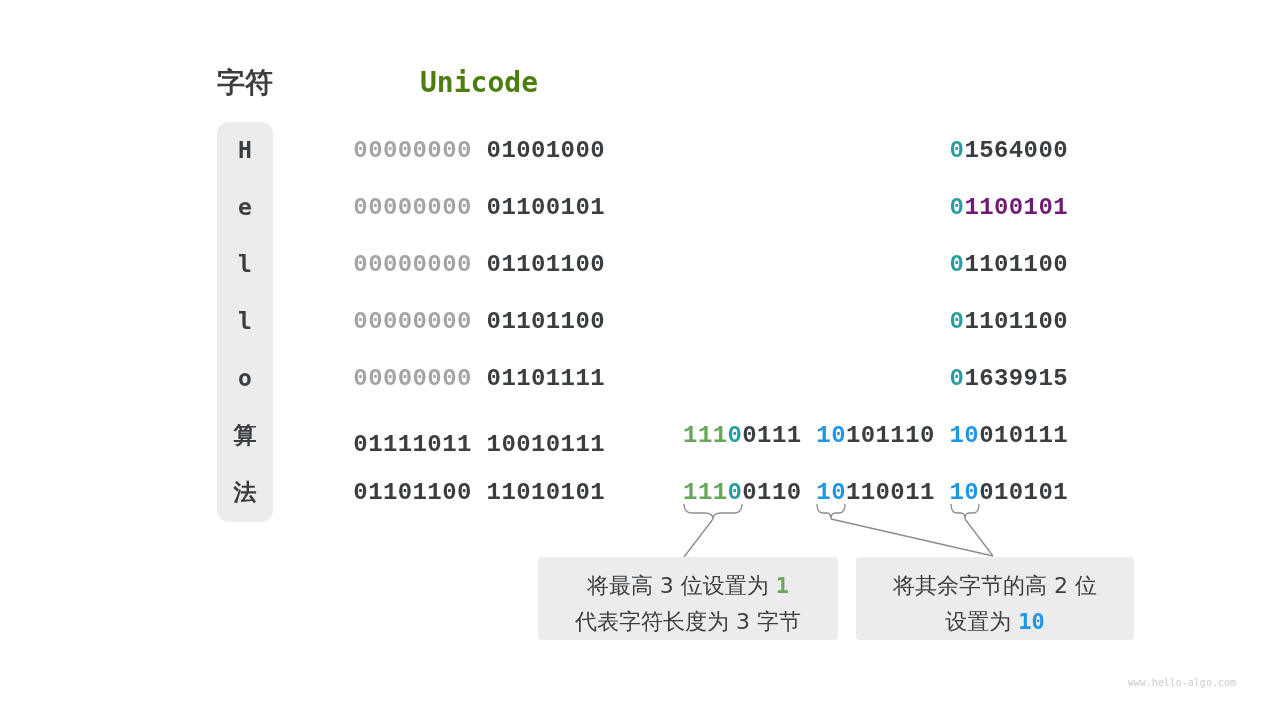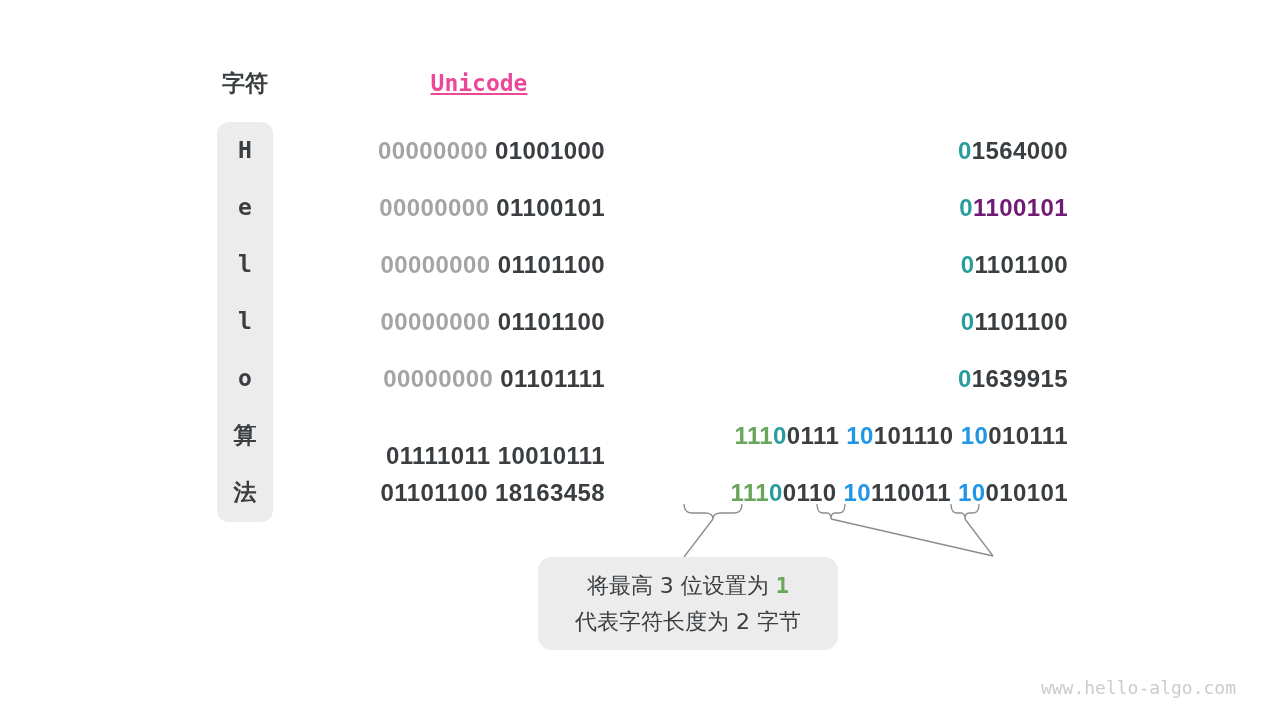--- a/index.html
+++ b/index.html
@@ -13,21 +13,21 @@
     font-family: "DejaVu Sans", sans-serif;
   }
   .mono { font-family: "DejaVu Sans Mono", monospace; }
   .hdr {
     position: absolute;
     top: 68px;
     height: 30px;
     line-height: 30px;
     text-align: center;
     font-weight: bold;
-    font-size: 23px;
+    font-size: 28px;
   }
   #hdr-char    { left: 195px; width: 100px; font-family: "DejaVu Sans", sans-serif; }
   #hdr-unicode { left: 379px; width: 200px; }
   #hdr-utf8    { left: 776px; width: 200px; }
 
   #char-column {
     position: absolute;
     left: 217px; top: 122px;
     width: 56px; height: 400px;
     border-radius: 12px;
@@ -37,41 +37,41 @@
     line-height: 57px;
     text-align: center;
     font-family: "DejaVu Sans Mono", "DejaVu Sans", monospace;
     font-weight: bold;
     font-size: 23px;
   }
   .bin-cell {
     position: absolute;
     height: 57px;
     line-height: 57px;
-    font-family: Liberation Sans, sans-serif;
+    font-family: Liberation Mono, monospace;
     font-weight: bold;
     font-size: 24px;
     letter-spacing: 0.4px;
     white-space: pre;
     text-align: center;
   }
   .unicode-cell { right: 675px; }
   .utf8-cell    { right: 212px; }
 
   #annot-svg {
     position: absolute;
     left: 0; top: 0;
     width: 1280px; height: 720px;
     pointer-events: none;
   }
   .callout {
     position: absolute;
     top: 557px;
-    height: 93px;
-    border-radius: 14px;
+    height: 83px;
+    border-radius: 4px;
     text-align: center;
     font-size: 22px;
     padding-top: 11px;
   }
   .callout .line {
     height: 36px;
     line-height: 36px;
     white-space: pre;
   }
   .callout .accent {
@@ -79,30 +79,30 @@
     font-weight: bold;
   }
   #callout-1 { left: 538px; width: 300px; }
   #callout-2 { left: 856px; width: 278px; }
 
   #watermark {
     position: absolute;
     top: 677px;
     right: 44px;
     font-family: "DejaVu Sans Mono", monospace;
-    font-size: 18px;
+    font-size: 10px;
   }
 </style>
 </head>
 <body>
 
 <div id="canvas">
 
   <div class="hdr" id="hdr-char" style="color: rgb(58, 62, 65);">字符</div>
-  <div class="hdr mono" id="hdr-unicode" style="color: #ec4899; text-decoration: underline;">Unicode</div>
+  <div class="hdr mono" id="hdr-unicode" style="color: #4d7c0f;">Unicode</div>
 
   <div id="char-column" style="background: rgb(236, 236, 236);">
       <div class="char-cell" style="color: rgb(58, 62, 65);">H</div>
       <div class="char-cell" style="color: rgb(58, 62, 65);">e</div>
       <div class="char-cell" style="color: rgb(58, 62, 65);">l</div>
       <div class="char-cell" style="color: rgb(58, 62, 65);">l</div>
       <div class="char-cell" style="color: rgb(58, 62, 65);">o</div>
       <div class="char-cell" style="color: rgb(58, 62, 65);">算</div>
       <div class="char-cell" style="color: rgb(58, 62, 65);">法</div>
     </div>
@@ -111,35 +111,39 @@
       <div class="bin-cell unicode-cell" style="top: 122px;"><span style="color: rgb(164, 164, 164);">00000000</span><span style="color: rgb(58, 62, 65);"> </span><span style="color: rgb(58, 62, 65);">01001000</span></div>
       <div class="bin-cell utf8-cell" style="top: 122px;"><span style="color: rgb(41, 157, 157);">0</span><span style="color: rgb(58, 62, 65);">1564000</span></div>
       <div class="bin-cell unicode-cell" style="top: 179px;"><span style="color: rgb(164, 164, 164);">00000000</span><span style="color: rgb(58, 62, 65);"> </span><span style="color: rgb(58, 62, 65);">01100101</span></div>
       <div class="bin-cell utf8-cell" style="top: 179px;"><span style="color: rgb(41, 157, 157);">0</span><span style="color: #701a75;">1100101</span></div>
       <div class="bin-cell unicode-cell" style="top: 236px;"><span style="color: rgb(164, 164, 164);">00000000</span><span style="color: rgb(58, 62, 65);"> </span><span style="color: rgb(58, 62, 65);">01101100</span></div>
       <div class="bin-cell utf8-cell" style="top: 236px;"><span style="color: rgb(41, 157, 157);">0</span><span style="color: rgb(58, 62, 65);">1101100</span></div>
       <div class="bin-cell unicode-cell" style="top: 293px;"><span style="color: rgb(164, 164, 164);">00000000</span><span style="color: rgb(58, 62, 65);"> </span><span style="color: rgb(58, 62, 65);">01101100</span></div>
       <div class="bin-cell utf8-cell" style="top: 293px;"><span style="color: rgb(41, 157, 157);">0</span><span style="color: rgb(58, 62, 65);">1101100</span></div>
       <div class="bin-cell unicode-cell" style="top: 350px;"><span style="color: rgb(164, 164, 164);">00000000</span><span style="color: rgb(58, 62, 65);"> </span><span style="color: rgb(58, 62, 65);">01101111</span></div>
       <div class="bin-cell utf8-cell" style="top: 350px;"><span style="color: rgb(41, 157, 157);">0</span><span style="color: rgb(58, 62, 65);">1639915</span></div>
-      <div class="bin-cell unicode-cell" style="top: 427px;"><span style="color: rgb(58, 62, 65);">01111011 10010111</span></div>
+      <div class="bin-cell unicode-cell" style="top: 416px;"><span style="color: rgb(58, 62, 65);">01111011 10010111</span></div>
       <div class="bin-cell utf8-cell" style="top: 407px;"><span style="color: rgb(105, 165, 90);">111</span><span style="color: rgb(41, 157, 157);">0</span><span style="color: rgb(58, 62, 65);">0111 </span><span style="color: rgb(32, 150, 230);">10</span><span style="color: rgb(58, 62, 65);">101110 </span><span style="color: rgb(32, 150, 230);">10</span><span style="color: rgb(58, 62, 65);">010111</span></div>
-      <div class="bin-cell unicode-cell" style="top: 464px;"><span style="color: rgb(58, 62, 65);">01101100 18163458</span></div>
+      <div class="bin-cell unicode-cell" style="top: 464px;"><span style="color: rgb(58, 62, 65);">01101100 11010101</span></div>
       <div class="bin-cell utf8-cell" style="top: 464px;"><span style="color: rgb(105, 165, 90);">111</span><span style="color: rgb(41, 157, 157);">0</span><span style="color: rgb(58, 62, 65);">0110 </span><span style="color: rgb(32, 150, 230);">10</span><span style="color: rgb(58, 62, 65);">110011 </span><span style="color: rgb(32, 150, 230);">10</span><span style="color: rgb(58, 62, 65);">010101</span></div>
     </div>
 
   <svg id="annot-svg" viewBox="0 0 1280 720" xmlns="http://www.w3.org/2000/svg">
     <path class="annot" d="M 684 504 Q 684 513 692 513 L 705 513 Q 713 513 713 519 Q 713 513 721 513 L 734 513 Q 742 513 742 504" fill="none" stroke-width="1.3" stroke="#8c8c8c"></path>
     <path class="annot" d="M 817 504 Q 817 513 823 513 L 827 513 Q 831 513 831 519 Q 831 513 835 513 L 839 513 Q 845 513 845 504" fill="none" stroke-width="1.3" stroke="#8c8c8c"></path>
     <path class="annot" d="M 951 504 Q 951 513 957 513 L 961 513 Q 965 513 965 519 Q 965 513 969 513 L 973 513 Q 979 513 979 504" fill="none" stroke-width="1.3" stroke="#8c8c8c"></path>
     <path class="annot" d="M 713 519 L 684 557" fill="none" stroke-width="1.3" stroke="#8c8c8c"></path>
     <path class="annot" d="M 831 519 L 993 556" fill="none" stroke-width="1.3" stroke="#8c8c8c"></path>
     <path class="annot" d="M 965 519 L 993 556" fill="none" stroke-width="1.3" stroke="#8c8c8c"></path>
   </svg>
 
   <div class="callout" id="callout-1" style="background: rgb(236, 236, 236);">
       <div class="line"><span style="color: rgb(58, 62, 65);">将最高 3 位设置为 </span><span class="accent" style="color: rgb(105, 165, 90);">1</span></div>
-      <div class="line"><span style="color: rgb(58, 62, 65);">代表字符长度为 2 字节</span></div>
+      <div class="line"><span style="color: rgb(58, 62, 65);">代表字符长度为 3 字节</span></div>
+    </div>
+  <div class="callout" id="callout-2" style="background: rgb(236, 236, 236);">
+      <div class="line"><span style="color: rgb(58, 62, 65);">将其余字节的高 2 位</span></div>
+      <div class="line"><span style="color: rgb(58, 62, 65);">设置为 </span><span class="accent" style="color: rgb(32, 150, 230);">10</span></div>
     </div>
 
   <div id="watermark" style="color: rgb(204, 204, 204);">www.hello-algo.com</div>
 
 </div>
 
 </body></html>

